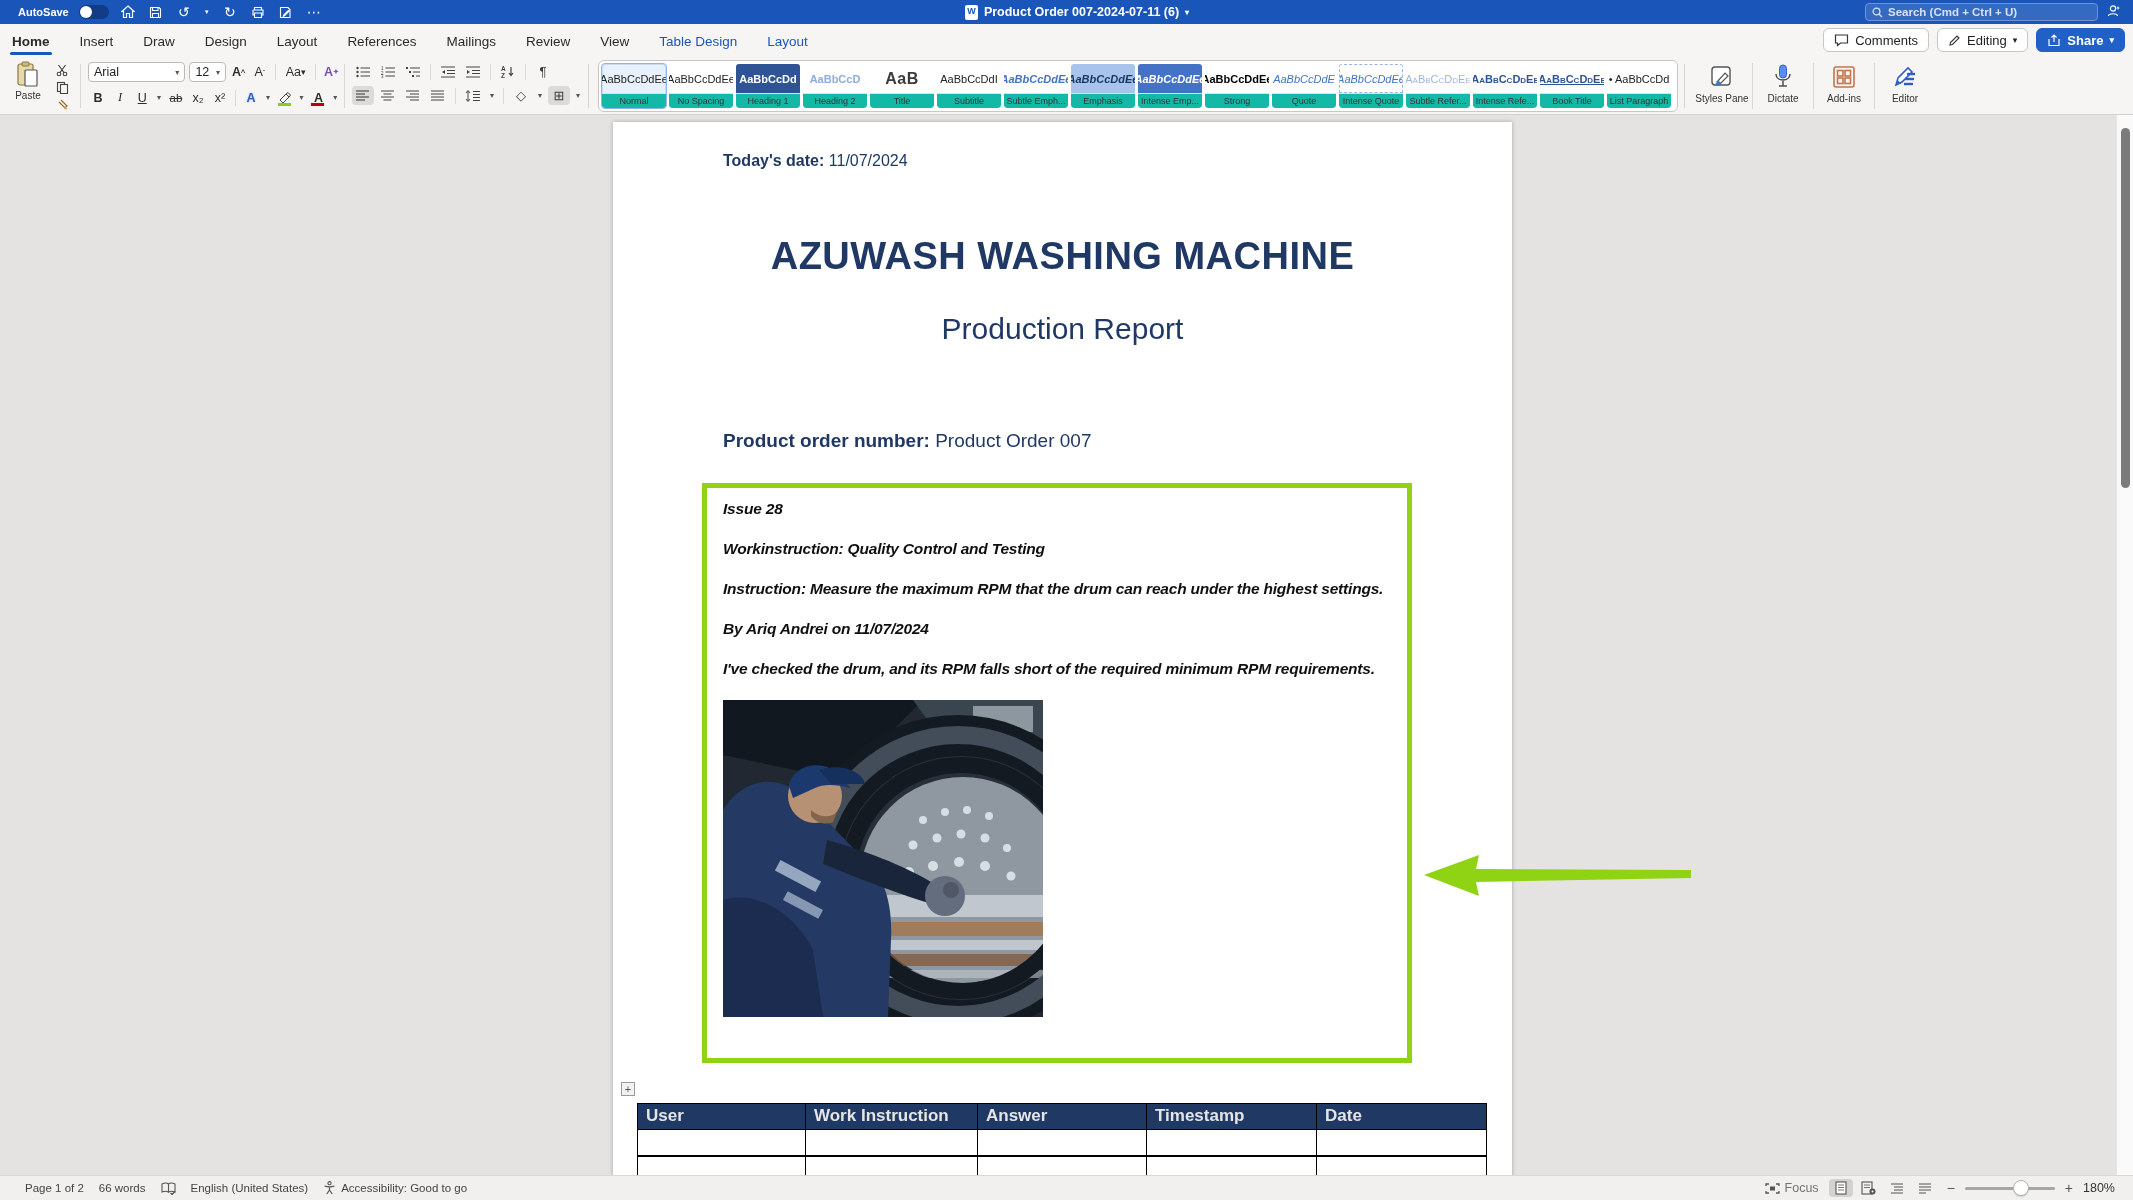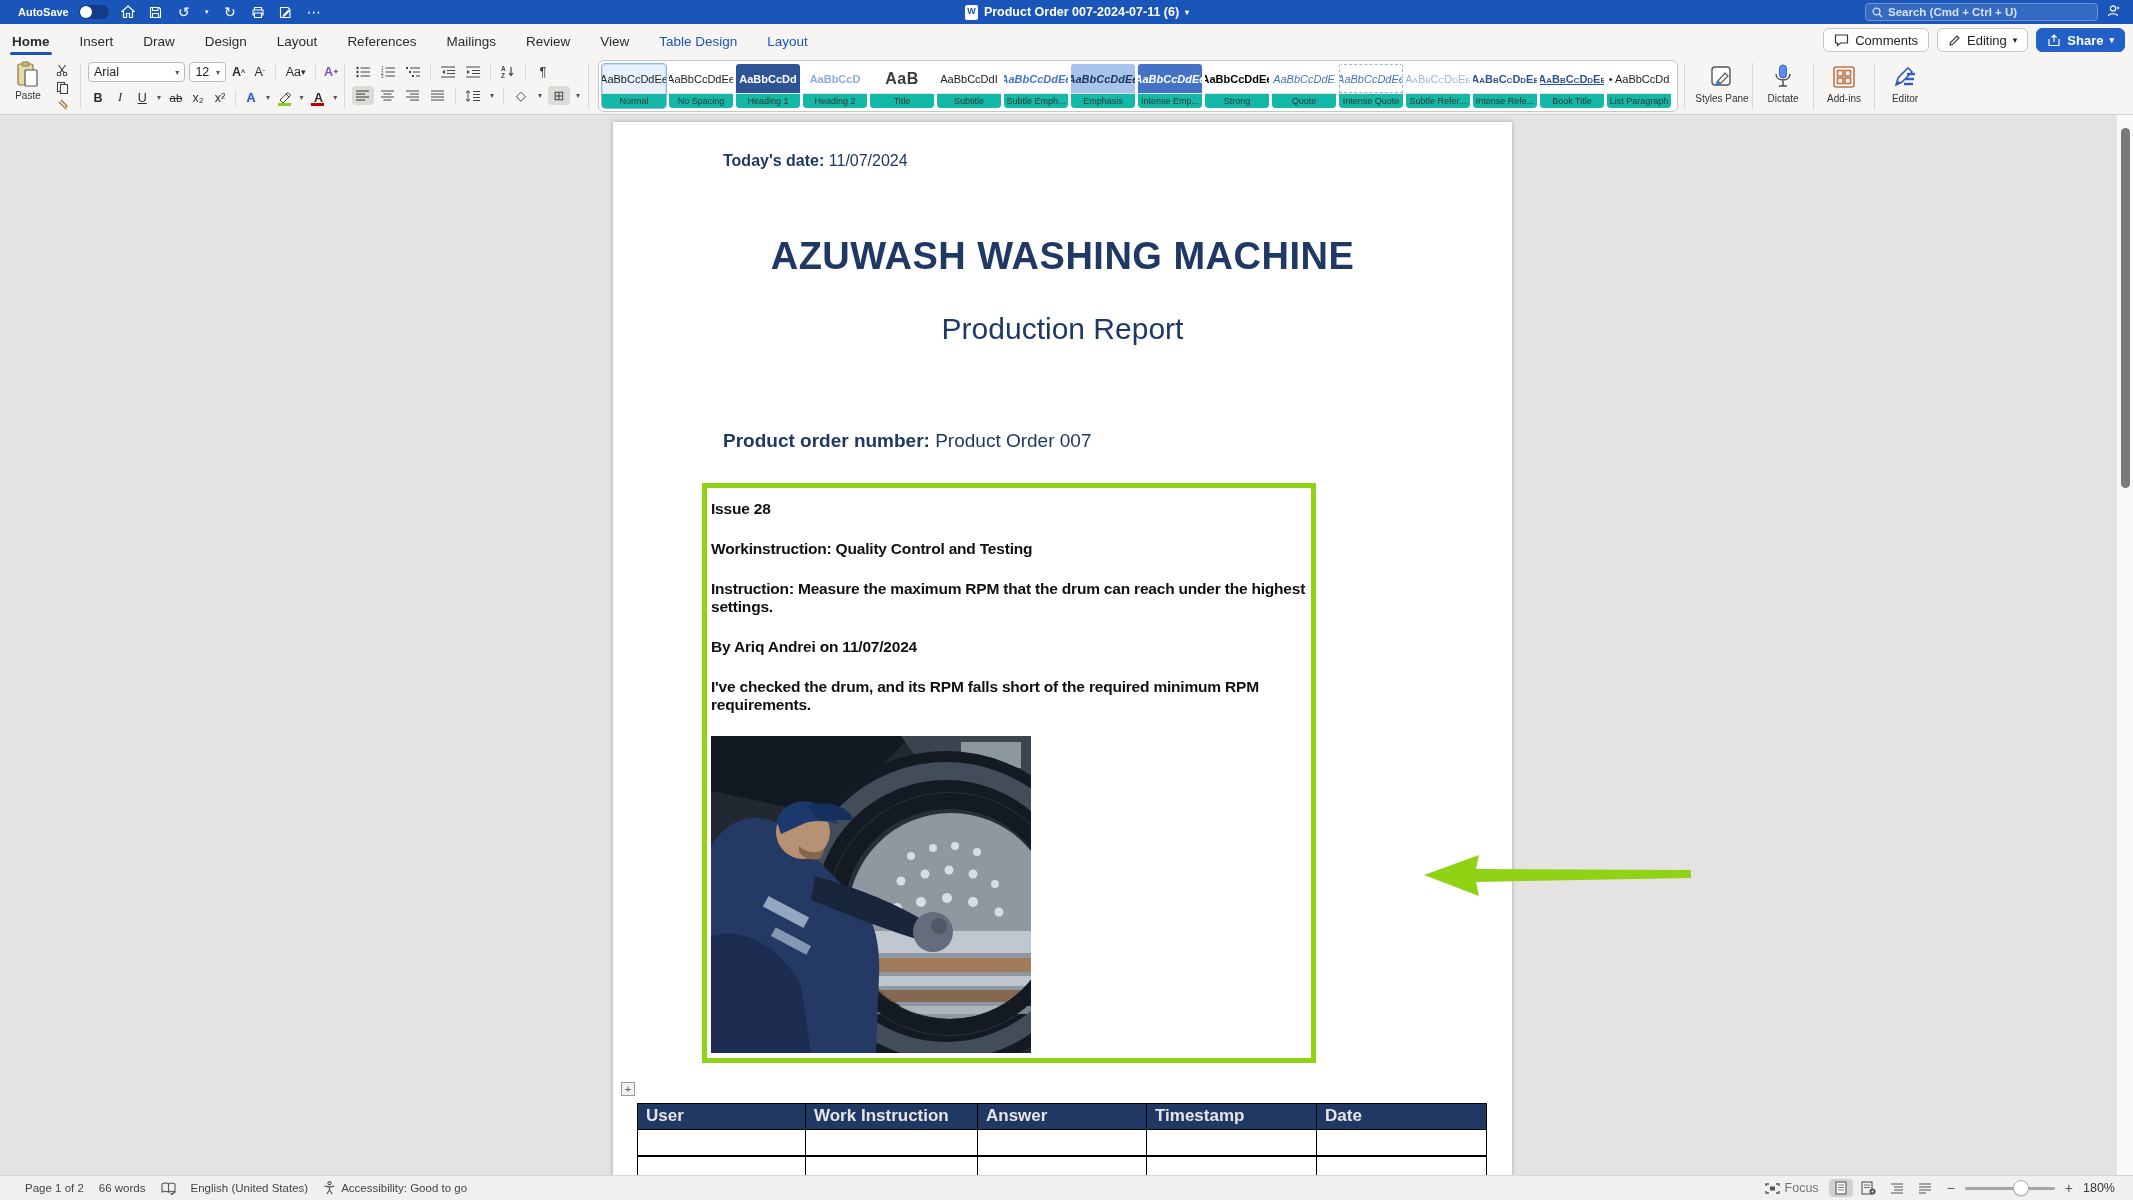--- a/index.html
+++ b/index.html
@@ -98,21 +98,21 @@
 
   
   #docarea { position:absolute; left:0; top:115px; width:2133px; height:1060px; background:#e4e3e2; overflow:hidden; }
   #page { position:absolute; left:613px; top:7px; width:899px; height:1100px; background:#fff; box-shadow:0 0 4px rgba(0,0,0,0.28); }
   .navy { color:#1F3864; }
   #date-line { position:absolute; left:110px; top:30px; font-size:16px; }
   #doc-title { position:absolute; left:0; top:113px; width:100%; text-align:center; font-size:38px; font-weight:bold; letter-spacing:0.5px; }
   #doc-subtitle { position:absolute; left:0; top:190px; width:100%; text-align:center; font-size:30px; }
   #order-line { position:absolute; left:110px; top:300px; font-size:19px;margin-top:8px; }
 
-  #issue-box { position:absolute; left:89px; top:361px; width:614px; height:580px; border:5px solid #90d214; padding:12px 4px; }
+  #issue-box { position:absolute; left:89px; top:361px; width:710px; height:580px; border:5px solid #90d214; padding:12px 16px;font-style:italic; }
   #issue-box p { font-size:15.5px; font-weight:bold; color:#101010; margin-bottom:22px; letter-spacing:-0.2px; }
   #photo { margin-top:1px; display:block; }
 
   #green-arrow { position:absolute; left:1421px; top:738px; }
 
   #table-handle { position:absolute; left:621px; top:967px; width:14px; height:14px; border:1px solid #9a9a9a; background:#f2f2f2; display:flex; align-items:center; justify-content:center; font-size:11px; color:#555; cursor:move; }
 
   #report-table { position:absolute; left:24px; top:981px; width:849px; border-collapse:collapse; table-layout:fixed; }
   #report-table th { background:#1F3864; color:#e5e5e5; font-size:17px; font-weight:bold; text-align:left; padding:2px 0 3px 8px; border:1px solid #000; height:26px; }
   #report-table td { border:1px solid #000; height:26px; background:#fff; }

